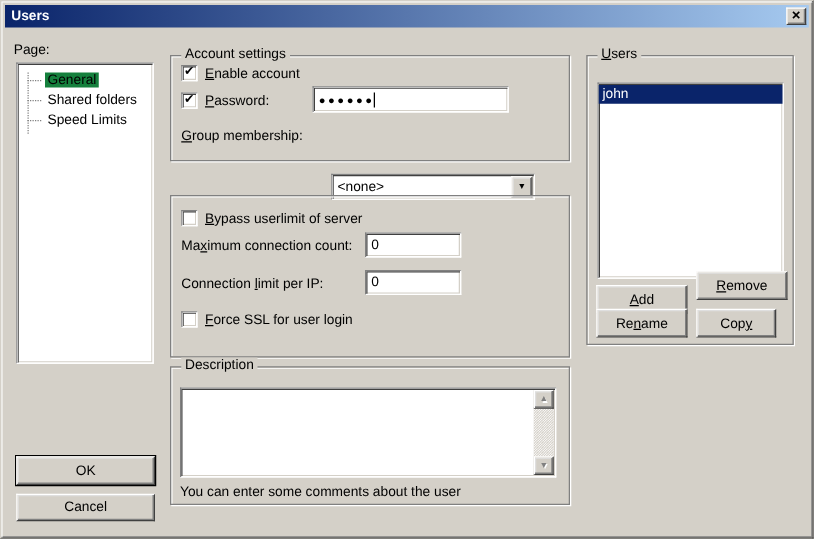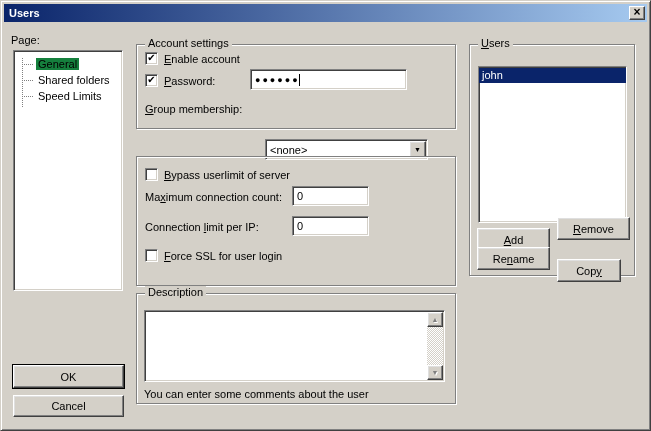--- a/index.html
+++ b/index.html
@@ -170,18 +170,18 @@
     </div>
     <button class="btn" style="left:7px;top:172px;width:73px;height:23px;margin-top:11px;">
       <span class="mn"><span></span><u>A</u><span>dd</span></span>
     </button>
     <button class="btn" style="left:87px;top:172px;width:73px;height:23px;">
       <span class="mn"><span></span><u>R</u><span>emove</span></span>
     </button>
     <button class="btn" style="left:7px;top:202px;width:73px;height:23px;">
       <span class="mn"><span>Re</span><u>n</u><span>ame</span></span>
     </button>
-    <button class="btn" style="left:87px;top:214px;width:64px;height:23px;justify-content:center;">
+    <button class="btn" style="left:87px;top:202px;width:64px;height:23px;justify-content:center;">
       <span class="mn"><span>Cop</span><u>y</u><span></span></span>
     </button>
   </div>
 
 </div>
 
 </body></html>

